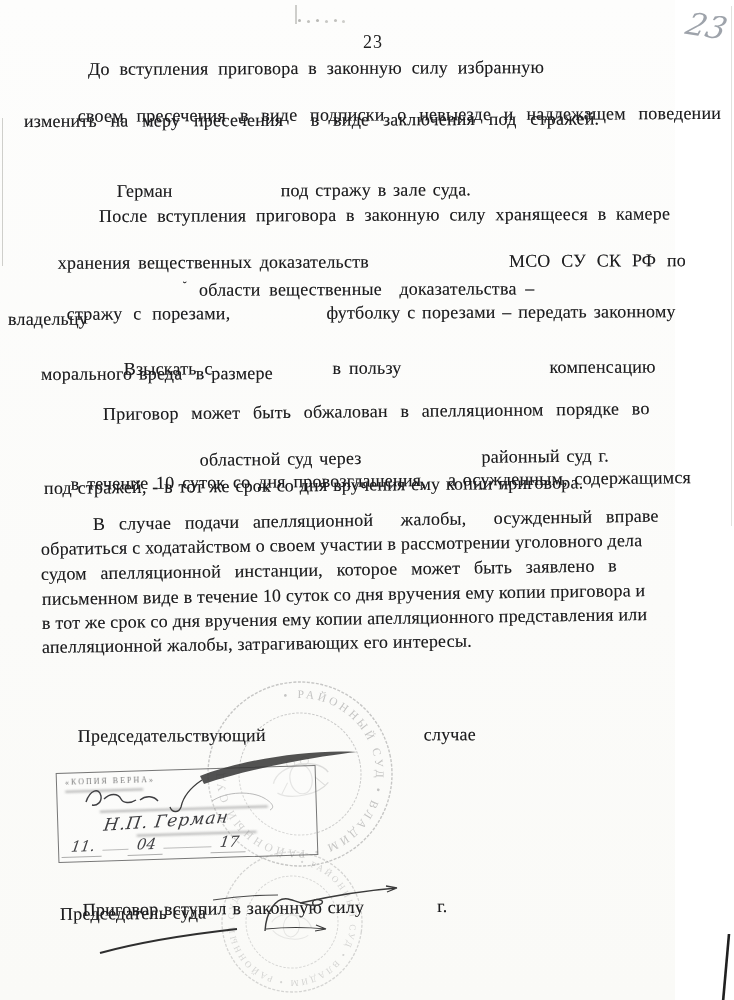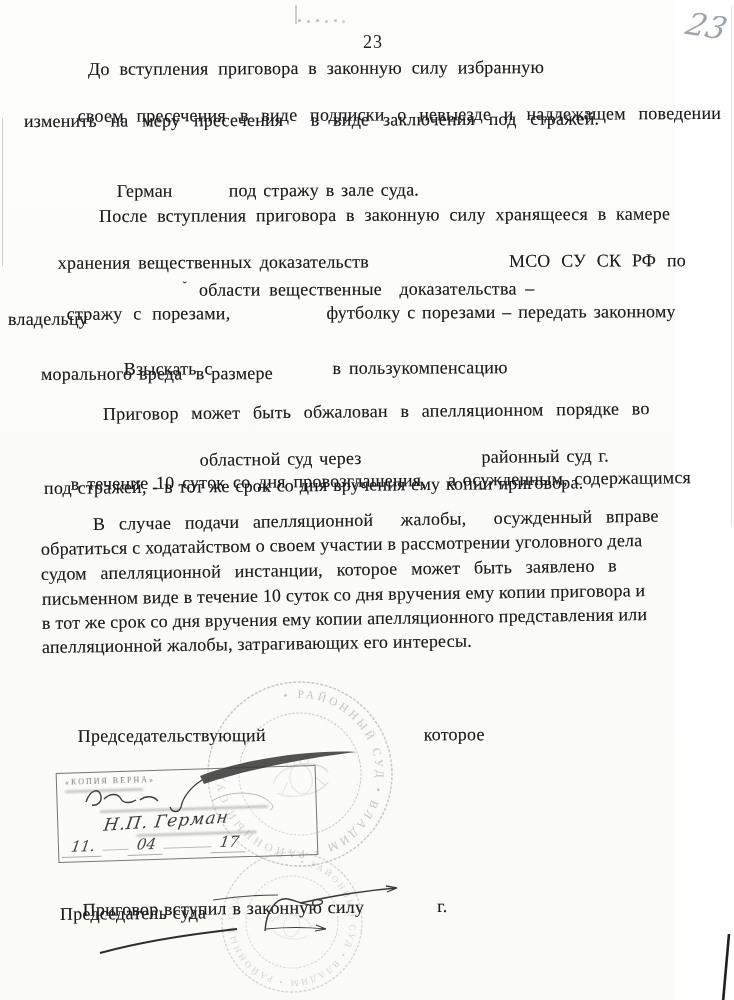--- a/index.html
+++ b/index.html
@@ -59,58 +59,58 @@
   <div class="pgnum" style="left:363px;top:32px">23</div>
   <div class="hand23">23</div>
 
   <div class="line tiltA ws5" style="left:88px;top:59px">До вступления приговора в законную силу избранную</div>
   <div class="line tiltA ws8" style="left:27px;top:85px">
     <span class="seg">своем пресечения</span><span class="seg" style="margin-left:14px">в виде подписки о невыезде и надлежащем поведении</span>
   </div>
   <div class="line tiltA ws9" style="left:24px;top:111px">изменить на меру пресечения  в виде заключения под стражей.</div>
 
   <div class="line tiltA ws2" style="left:90px;top:160px">
-    <span class="seg">Герман</span><span class="seg" style="margin-left:56px">под стражу в зале суда.</span>
+    <span class="seg">Герман</span><span class="seg" style="margin-left:108px">под стражу в зале суда.</span>
   </div>
 
   <div class="line tiltA ws5" style="left:99px;top:206px">После вступления приговора в законную силу хранящееся в камере</div>
   <div class="line tiltA ws3" style="left:27px;top:232px">
     <span class="seg">хранения вещественных доказательств</span><span class="seg ws6" style="margin-left:140px">МСО СУ СК РФ по</span>
   </div>
   <div class="line tiltA ws4" style="left:148px;top:258px">
     <span class="seg" style="font-size:12px;vertical-align:6px">˘</span><span class="seg" style="margin-left:12px">области вещественные  доказательства –</span>
   </div>
   <div class="line tiltA ws6" style="left:24px;top:283px">
     <span class="seg">стражу с порезами,</span><span class="seg ws2" style="margin-left:96px">футболку с порезами – передать законному</span>
   </div>
   <div class="line tiltA" style="left:8px;top:309px">владельцу</div>
 
   <div class="line tiltA ws3" style="left:93px;top:338px">
-    <span class="seg">Взыскать с</span><span class="seg" style="margin-left:120px">в пользу</span><span class="seg" style="">компенсацию</span>
+    <span class="seg">Взыскать с</span><span class="seg" style="margin-left:120px">в пользу</span><span class="seg" style="margin-left:148px">компенсацию</span>
   </div>
   <div class="line tiltA ws2" style="left:41px;top:364px">морального вреда  в размере</div>
 
   <div class="line tiltB ws8" style="left:103px;top:404px">Приговор может быть обжалован в апелляционном порядке во</div>
   <div class="line tiltB ws2" style="left:173px;top:429px">
     <span class="seg">областной суд через</span><span class="seg" style="margin-left:120px">районный суд г.</span>
   </div>
   <div class="line tiltB ws3" style="left:40px;top:453px">
     <span class="seg">в течение 10 суток со дня провозглашения,</span><span class="seg ws2" style="margin-left:22px">а осужденным, содержащимся</span>
   </div>
   <div class="line tiltB ws1" style="left:44px;top:478px">под стражей, - в тот же срок со дня вручения ему копии приговора.</div>
 
   <div class="line tiltC ws9" style="left:93px;top:514px">В случае подачи апелляционной  жалобы,  осужденный вправе</div>
   <div class="line tiltC" style="left:41px;top:539px">обратиться с ходатайством о своем участии в рассмотрении уголовного дела</div>
   <div class="line tiltC ws9" style="left:41px;top:564px">судом апелляционной инстанции, которое может быть заявлено в</div>
   <div class="line tiltC" style="left:42px;top:589px">письменном виде в течение 10 суток со дня вручения ему копии приговора и</div>
   <div class="line tiltC" style="left:42px;top:613px">в тот же срок со дня вручения ему копии апелляционного представления или</div>
   <div class="line tiltC" style="left:42px;top:637px">апелляционной жалобы, затрагивающих его интересы.</div>
 
   <div class="line tiltA ws1" style="left:55px;top:705px">
-    <span class="seg">Председательствующий</span><span class="seg" style="margin-left:158px">которое</span>
+    <span class="seg">Председательствующий</span><span class="seg" style="margin-left:158px">случае</span>
   </div>
 
   <svg class="stamp-round" style="left:202px;top:676px;opacity:.48;transform:rotate(-12deg)" width="196" height="196" viewBox="0 0 196 196">
     <circle cx="98" cy="98" r="92" fill="none" stroke="#8e8e8e" stroke-width="1.4" stroke-dasharray="3 1.5"></circle>
     <circle cx="98" cy="98" r="61" fill="none" stroke="#979797" stroke-width="1" stroke-dasharray="2.5 1.5"></circle>
     <path id="ringA" d="M98,22 a76,76 0 1,1 -0.02,0" fill="none"></path>
     <text font-size="11.5" letter-spacing="3.2" fill="#8a8a8a" font-family="Liberation Serif, serif">
       <textPath href="#ringA">• РАЙОННЫЙ СУД • ВЛАДИМ • РАЙОННЫЙ СУД</textPath>
     </text>
     <g stroke="#9a9a9a" fill="none" opacity=".65">

